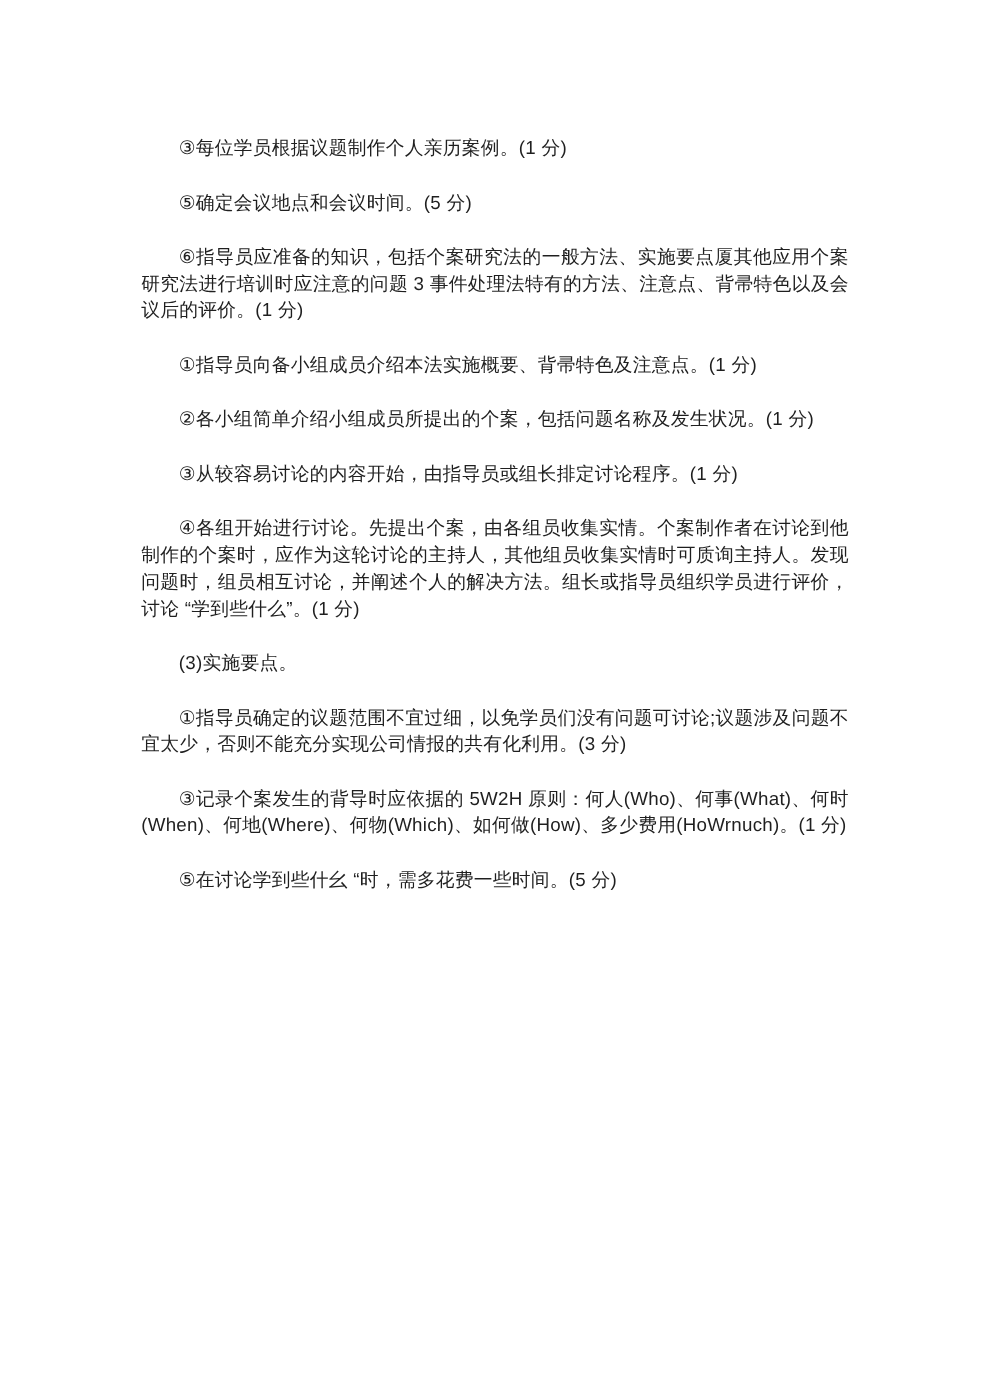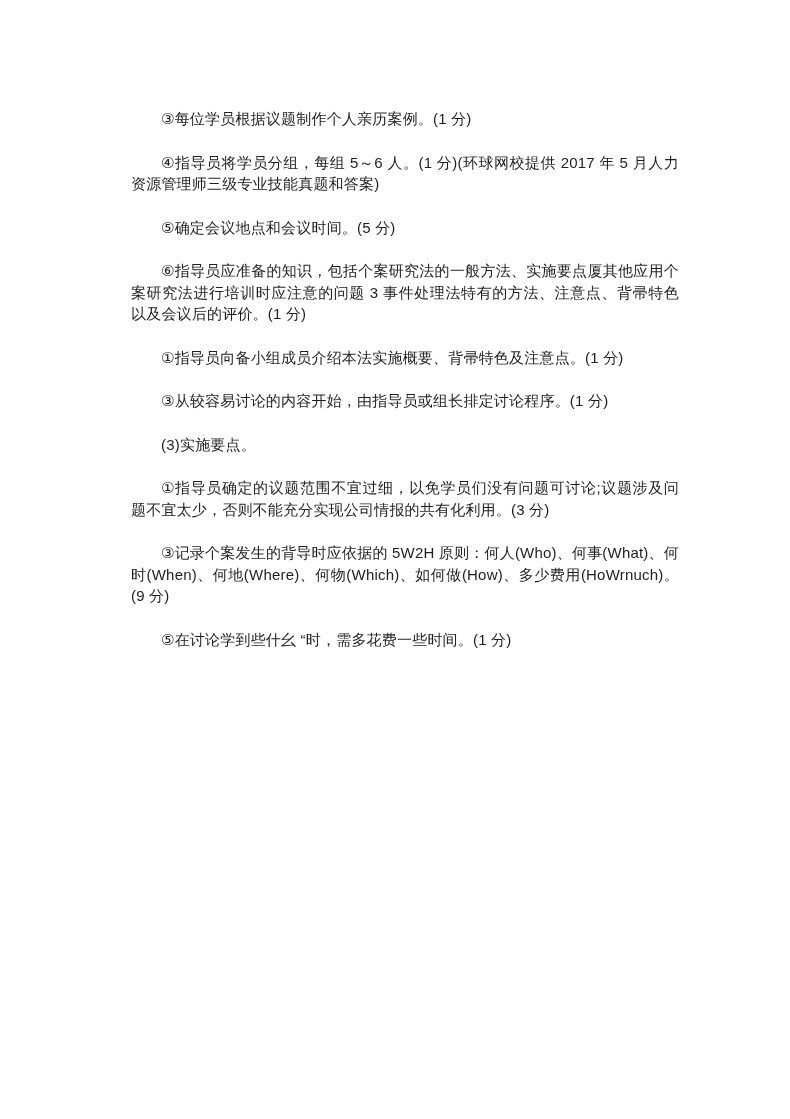--- a/index.html
+++ b/index.html
@@ -16,39 +16,40 @@
     font-family: "Liberation Sans", "DejaVu Sans", sans-serif;
   }
   .content {
     box-sizing: border-box;
     position: absolute;
     top: 108px;
     left: 113px;
     width: 566px;
   }
   p.para {
-    margin: 0 0 22px 18px;
+    margin: 0 0 22px 0;
     font-size: 15px;
     line-height: 21.5px;
     color: #1f1f1f;
     text-indent: 2em;
     text-align: justify;
     letter-spacing: 0.2px;
     word-break: break-all;
   }
 </style>
 </head>
 <body>
 
 <div class="page">
   <div class="content">
     <p class="para">③每位学员根据议题制作个人亲历案例。(1 分)</p>
-    <p class="para">④指导员将学员分组，每组 5～6 人。(1 分)(环球网校提供 2017 年 5 月人力资源管理师三级专业技能真题和答案)</p>
     <p class="para">⑤确定会议地点和会议时间。(5 分)</p>
     <p class="para">⑥指导员应准备的知识，包括个案研究法的一般方法、实施要点厦其他应用个案研究法进行培训时应注意的问题 3 事件处理法特有的方法、注意点、背帚特色以及会议后的评价。(1 分)</p>
     <p class="para">①指导员向备小组成员介绍本法实施概要、背帚特色及注意点。(1 分)</p>
+    <p class="para">②各小组简单介绍小组成员所提出的个案，包括问题名称及发生状况。(1 分)</p>
     <p class="para">③从较容易讨论的内容开始，由指导员或组长排定讨论程序。(1 分)</p>
+    <p class="para">④各组开始进行讨论。先提出个案，由各组员收集实情。个案制作者在讨论到他制作的个案时，应作为这轮讨论的主持人，其他组员收集实情时可质询主持人。发现问题时，组员相互讨论，并阐述个人的解决方法。组长或指导员组织学员进行评价，讨论 “学到些什么”。(1 分)</p>
     <p class="para">(3)实施要点。</p>
     <p class="para">①指导员确定的议题范围不宜过细，以免学员们没有问题可讨论;议题涉及问题不宜太少，否则不能充分实现公司情报的共有化利用。(3 分)</p>
-    <p class="para">③记录个案发生的背导时应依据的 5W2H 原则：何人(Who)、何事(What)、何时(When)、何地(Where)、何物(Which)、如何做(How)、多少费用(HoWrnuch)。(9 分)</p>
-    <p class="para">⑤在讨论学到些什幺 “时，需多花费一些时间。(1 分)</p>
+    <p class="para">③记录个案发生的背导时应依据的 5W2H 原则：何人(Who)、何事(What)、何时(When)、何地(Where)、何物(Which)、如何做(How)、多少费用(HoWrnuch)。(1 分)</p>
+    <p class="para">⑤在讨论学到些什幺 “时，需多花费一些时间。(5 分)</p>
   </div>
 </div>
 
 </body></html>

